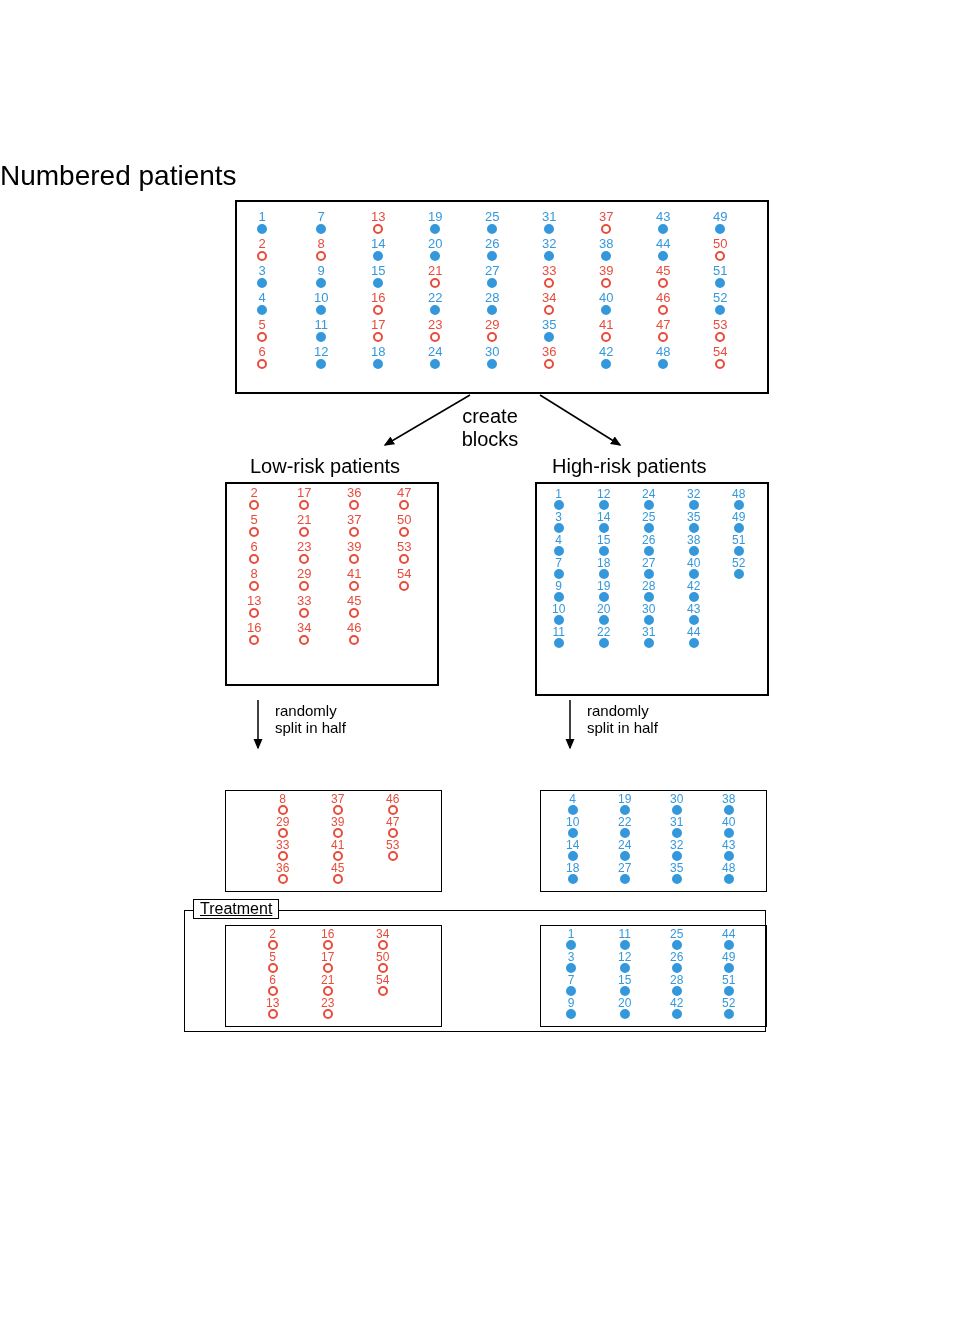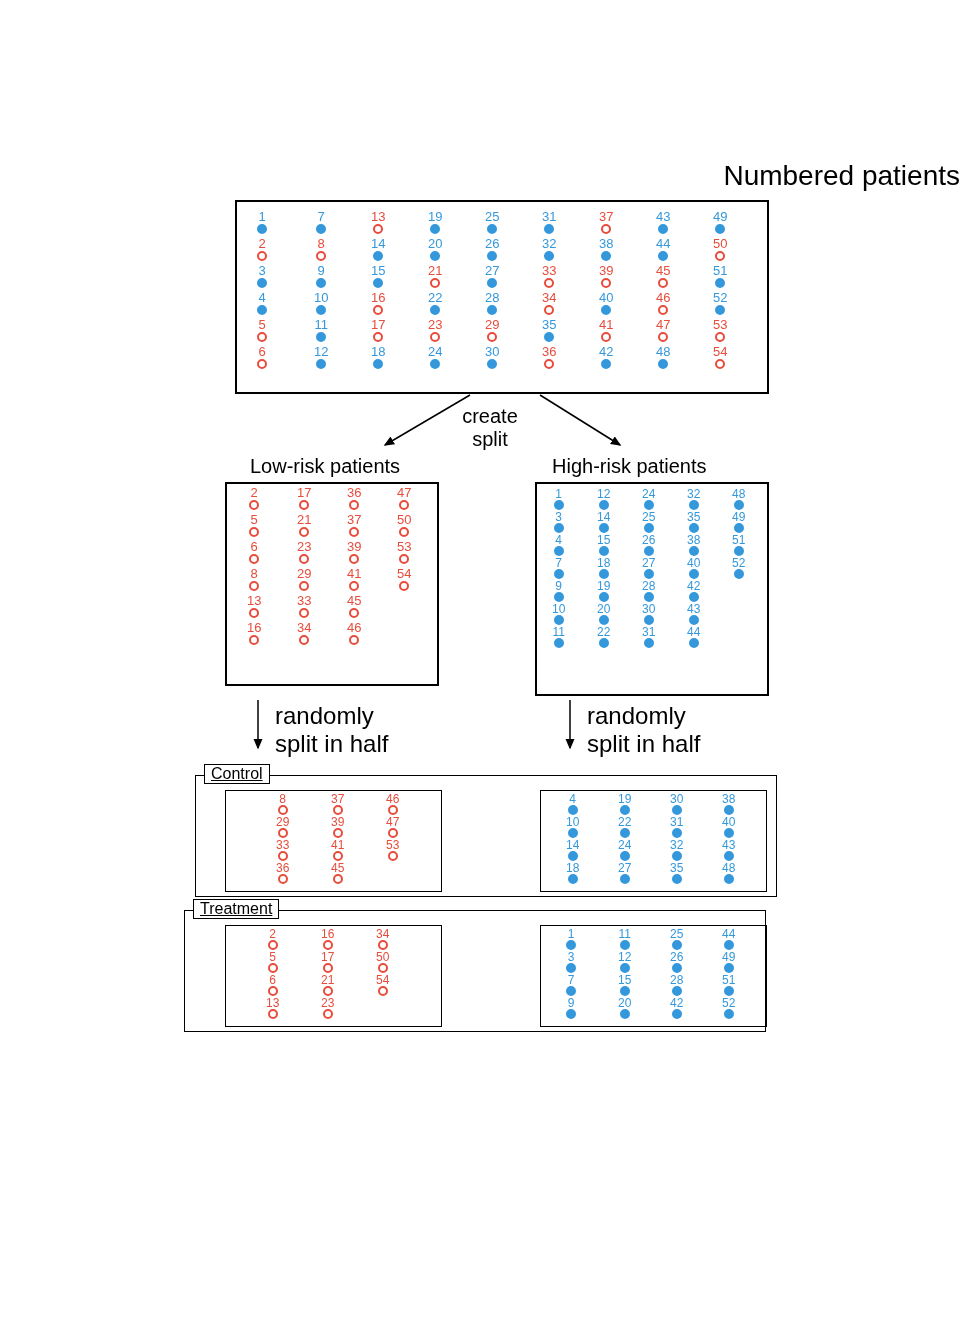--- a/index.html
+++ b/index.html
@@ -1,21 +1,21 @@
 <!DOCTYPE html>
 <html><head>
 <meta charset="utf-8">
 <style>
   html,body{margin:0;padding:0;background:#fff;font-family:Arial,Helvetica,sans-serif;}
   .page{width:960px;height:1344px;position:relative;}
-  .title{position:absolute;left:0;width:960px;text-align:right;top:160px;font-size:28px;color:#000;}
+  .title{position:absolute;left:0;width:960px;text-align:left;top:160px;font-size:28px;color:#000;}
   .box{position:absolute;border:2px solid #000;}
   .caption{position:absolute;font-size:20px;color:#000;}
   .cap-center{text-align:center;}
-  .small-caption{font-size:24px;}
+  .small-caption{font-size:15px;}
   
   .col{position:absolute;top:0;display:flex;flex-direction:column;align-items:center;}
   .item{display:flex;flex-direction:column;align-items:center;line-height:1;}
   .num{font-size:13px;}
   .mk{width:10px;height:10px;border-radius:50%;margin:1px 0 3px 0;box-sizing:border-box;}
   .low .num{color:#e74c3c;}
   .low .mk{border:2px solid #e74c3c;background:transparent;}
   .high .num{color:#3498db;}
   .high .mk{background:#3498db;border:2px solid #3498db;}
   
@@ -265,21 +265,21 @@
           </div>
           <div class="item low">
             <div class="num">54</div>
             <div class="mk"></div>
           </div>
         </div>
       </div>
 </div>
 
 <div class="caption cap-center" style="left:430px;top:405px;width:120px;white-space:pre;">create
-split</div>
+blocks</div>
 <svg style="left:0;top:0;" width="960" height="1344">
   <defs>
         <marker id="ah" markerWidth="10" markerHeight="10" refX="6" refY="3" orient="auto">
     <path d="M0,0 L7,3 L0,6 Z" fill="#000"></path>
         </marker>
       </defs>
   <line x1="470" y1="395" x2="385" y2="445" stroke="#000" stroke-width="1.5" marker-end="url(#ah)"></line>
   <line x1="540" y1="395" x2="620" y2="445" stroke="#000" stroke-width="1.5" marker-end="url(#ah)"></line>
 </svg>
 
@@ -531,23 +531,20 @@
 
 <svg style="left:0;top:0;" width="960" height="1344">
   <line x1="258" y1="700" x2="258" y2="748" stroke="#000" stroke-width="1.5" marker-end="url(#ah)"></line>
   <line x1="570" y1="700" x2="570" y2="748" stroke="#000" stroke-width="1.5" marker-end="url(#ah)"></line>
 </svg>
 <div class="caption small-caption" style="left:275px;top:702px;white-space:pre;">randomly
 split in half</div>
 <div class="caption small-caption" style="left:587px;top:702px;white-space:pre;">randomly
 split in half</div>
 
-<div class="box" style="left:195px;top:775px;width:580px;height:120px;border-width:1.8px;">
-  <div class="tab">Control</div>
-</div>
 
 <div class="box dense" style="left:225px;top:790px;width:215px;height:100px;border-width:1px;">
   <div>
         <div class="col" style="left: 50px; top: 2px;">
           <div class="item low">
             <div class="num">8</div>
             <div class="mk"></div>
           </div>
           <div class="item low">
             <div class="num">29</div>

